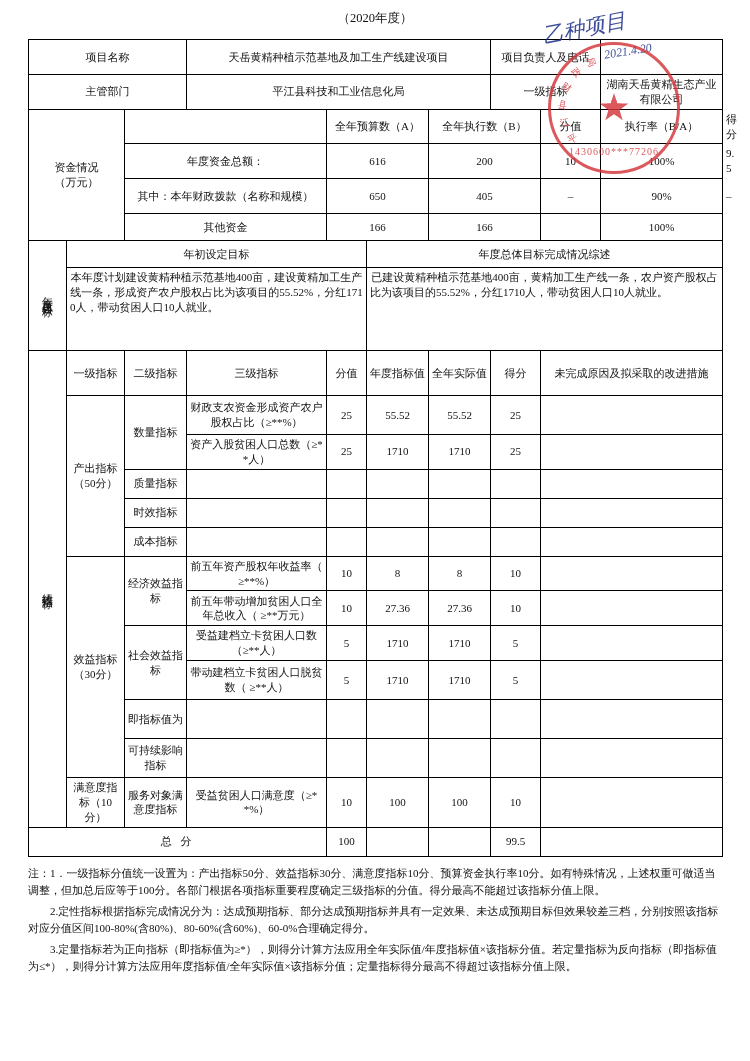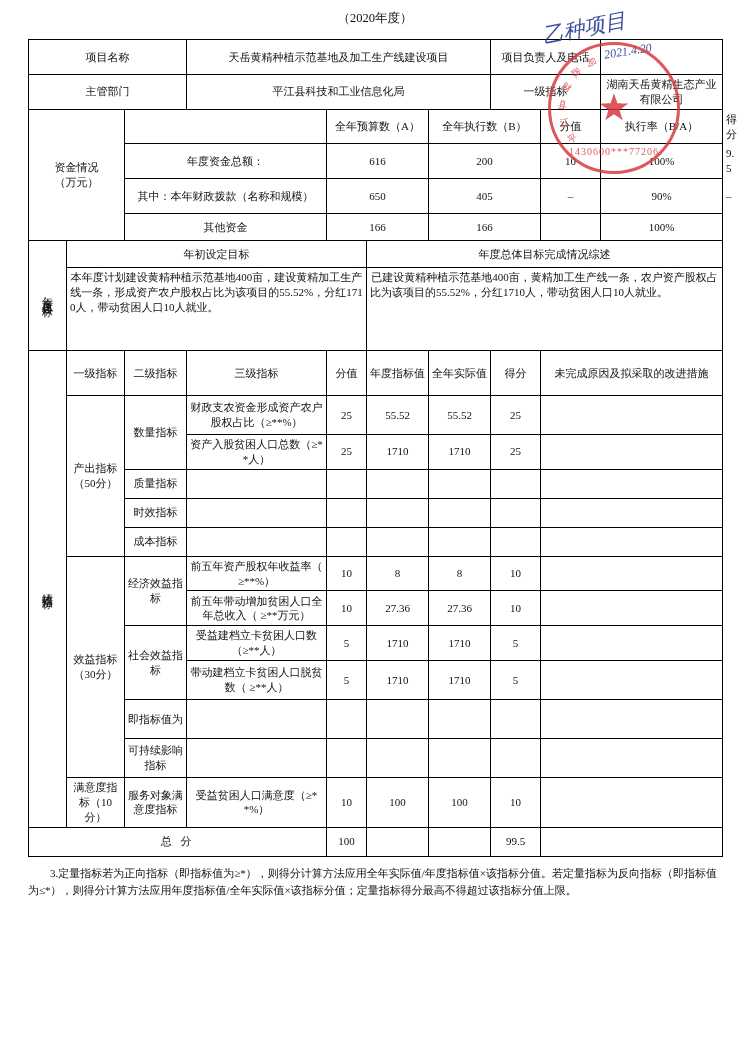--- a/index.html
+++ b/index.html
@@ -392,16 +392,18 @@
         <td>100</td>
         <td></td>
         <td></td>
         <td>99.5</td>
         <td colspan="2"></td>
       </tr>
     </tbody>
   </table>
 
   <div class="notes">
+    <p>注：1．一级指标分值统一设置为：产出指标50分、效益指标30分、满意度指标10分、预算资金执行率10分。如有特殊情况，上述权重可做适当调整，但加总后应等于100分。各部门根据各项指标重要程度确定三级指标的分值。得分最高不能超过该指标分值上限。</p>
+    <p class="ind">2.定性指标根据指标完成情况分为：达成预期指标、部分达成预期指标并具有一定效果、未达成预期目标但效果较差三档，分别按照该指标对应分值区间100-80%(含80%)、80-60%(含60%)、60-0%合理确定得分。</p>
     <p class="ind">3.定量指标若为正向指标（即指标值为≥*），则得分计算方法应用全年实际值/年度指标值×该指标分值。若定量指标为反向指标（即指标值为≤*），则得分计算方法应用年度指标值/全年实际值×该指标分值；定量指标得分最高不得超过该指标分值上限。</p>
   </div>
 
 </div>
 
 </body></html>

